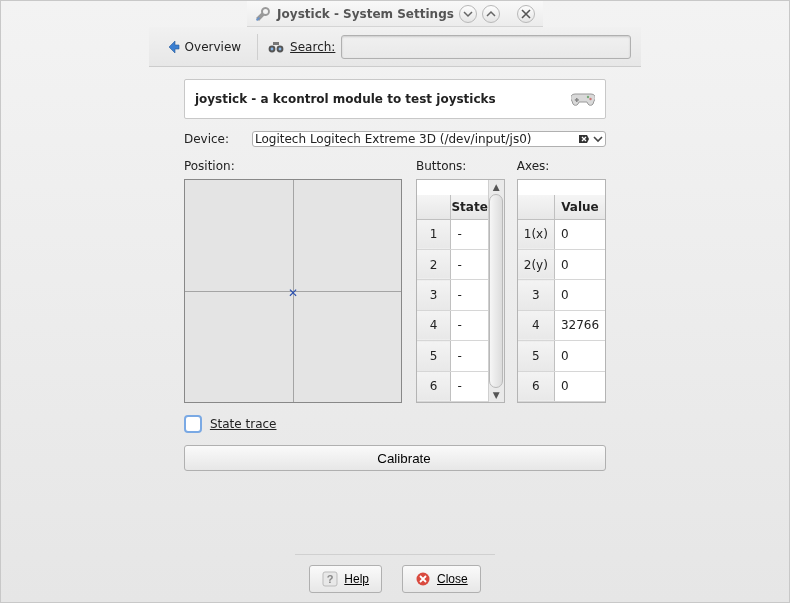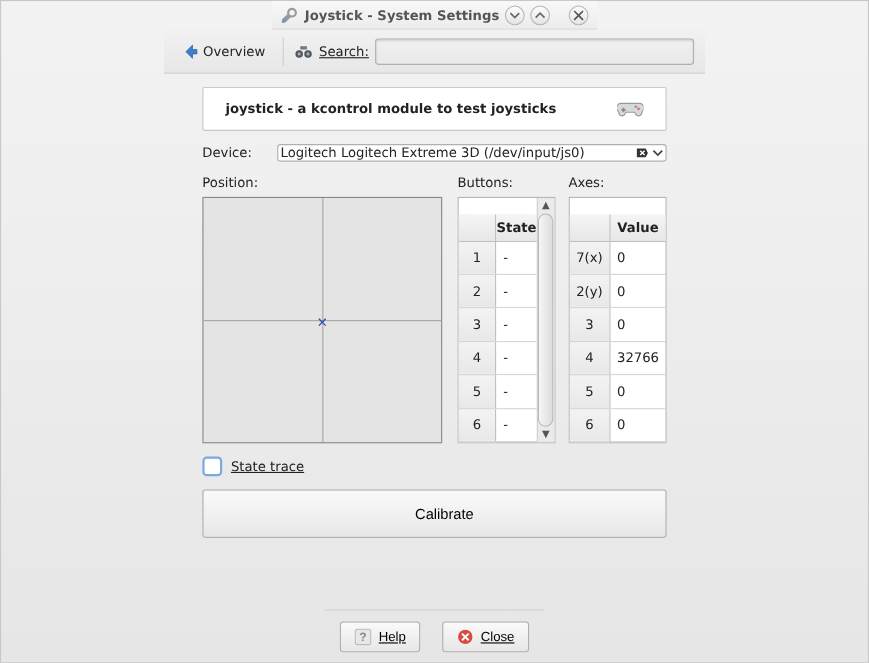--- a/index.html
+++ b/index.html
@@ -82,21 +82,21 @@
   flex-direction: column;
   gap: 12px;
 }
 .header-box {
   background: #fff;
   border: 1px solid #c8c8c8;
   border-radius: 2px;
   height: 40px;
   display: flex;
   align-items: center;
-  padding: 0 20px;
+  padding: 0 10px;
   gap: 8px;
 }
 .header-box .module-title { font-weight: bold; }
 .header-box .hb-spacer { flex: 1; }
 .device-row {
   display: flex; align-items: center; gap: 23px;
 }
 .device-label { white-space: nowrap; }
 .device-select {
   flex: 1;
@@ -189,21 +189,21 @@
   display:flex; align-items:center; gap:8px;
   margin-top: 6px;
 }
 .checkbox {
   width:18px; height:18px;
   border:2px solid #7aa9e4;
   border-radius:4px;
   background:#fff;
 }
 .calibrate-btn {
-  height: 44px;
+  height: 26px;
   border:1px solid #b0b0b0;
   border-radius:3px;
   background: linear-gradient(#fafafa,#e7e7e7);
   width: 100%;
   cursor:pointer;
   padding-left:18px;
 }
 .footer {
   height: 48px;
   border-top:1px solid #d0d0d0;
@@ -372,21 +372,21 @@
         <div class="table-wrap">
           <table class="dtable">
             <thead>
                 <tr>
               <th class="rowhead"></th>
               <th>Value</th>
             </tr>
               </thead>
             <tbody id="axes-body">
                 <tr>
-                  <th>7(x)</th>
+                  <th>1(x)</th>
                   <td>0</td>
                 </tr>
                 <tr>
                   <th>2(y)</th>
                   <td>0</td>
                 </tr>
                 <tr>
                   <th>3</th>
                   <td>0</td>
                 </tr>

